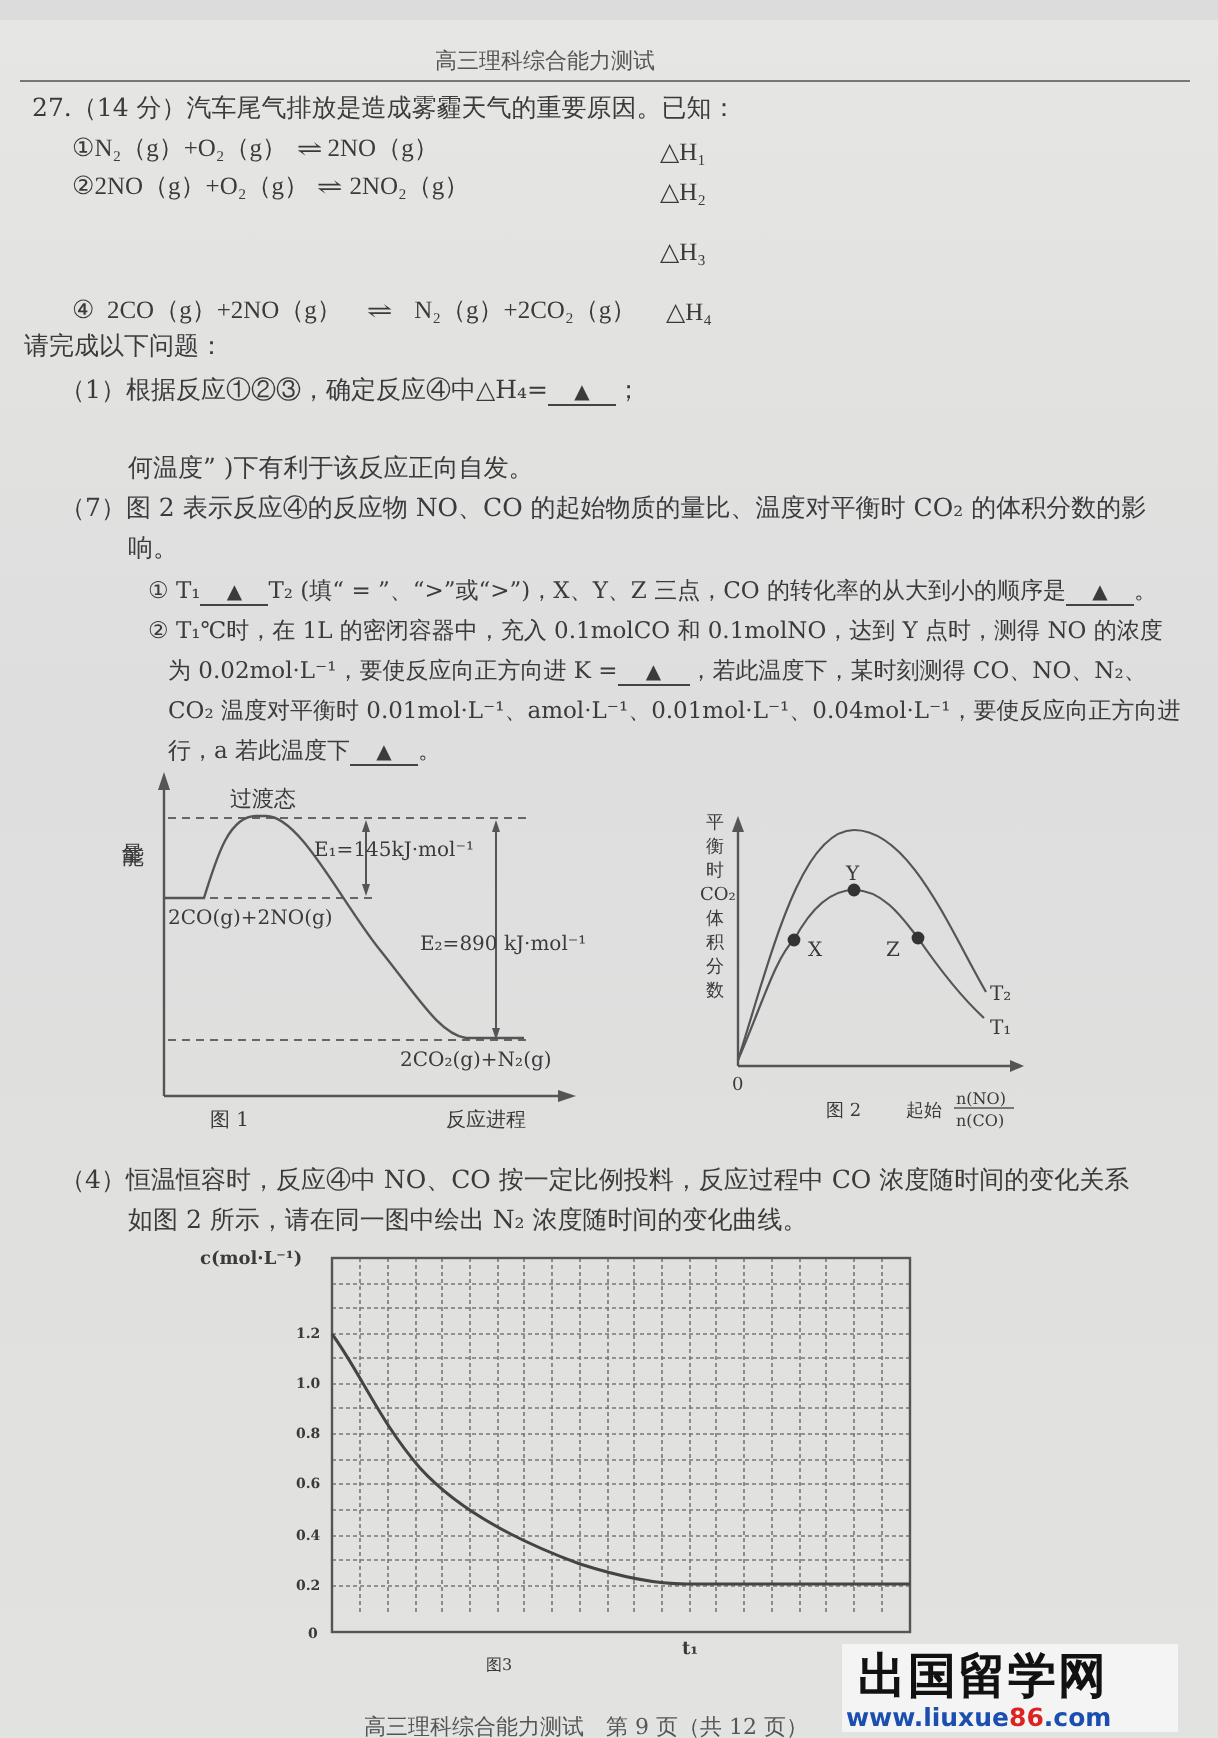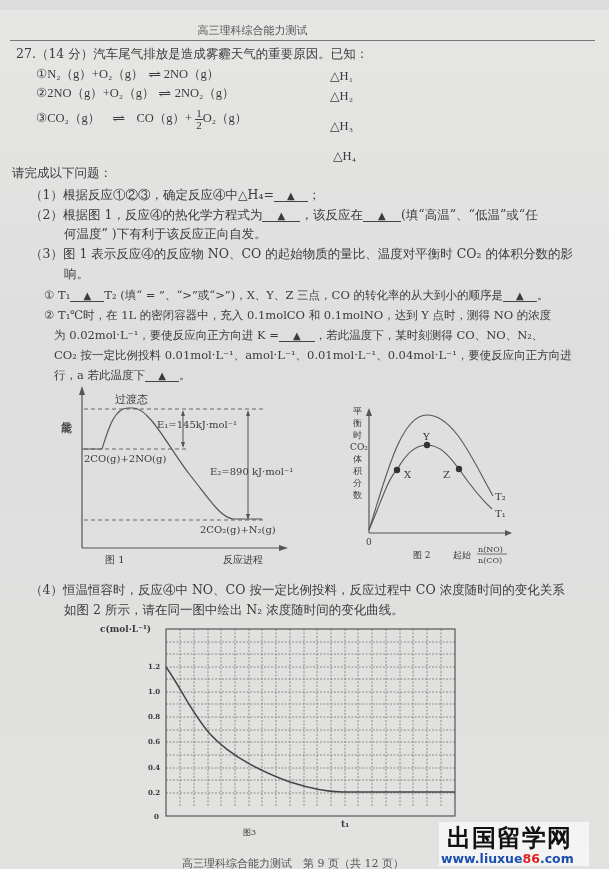--- a/index.html
+++ b/index.html
@@ -1,32 +1,32 @@
 <!DOCTYPE html>
 <html><head>
 <meta charset="utf-8">
 <style>
   html,body{margin:0;padding:0;}
   body{width:609px;height:869px;background:#dcdcdc;position:relative;overflow:hidden;
        font-family:"DejaVu Serif","Liberation Serif",serif;color:#3a3a3a;}
   .page{position:absolute;left:0;top:10px;width:609px;height:859px;
         background:linear-gradient(180deg,#e6e6e4 0%,#dedede 40%,#e2e2e0 100%);}
   .abs{position:absolute;white-space:nowrap;}
-  .hdr{left:0;width:505px;top:13px;text-align:center;font-size:11px;color:#555;}
+  .hdr{left:0;width:505px;top:13px;text-align:center;font-size:11px;color:#555;padding-left:20px;}
   .hline{position:absolute;left:10px;width:585px;top:30px;height:0;border-top:1.5px solid #777;}
   .t{font-size:12.5px;color:#3b3b3b;}
-  .sm{font-size:11.5px;}
+  .sm{font-size:11.5px;margin-left:30px;}
   .blank{display:inline-block;border-bottom:1px solid #444;text-align:center;font-size:10px;}
   .eq{font-family:"Liberation Serif","DejaVu Serif",serif;font-size:12.5px;}
   .frac{display:inline-block;vertical-align:middle;text-align:center;font-size:11px;line-height:11px;}
   .frac .n{display:block;border-bottom:1px solid #444;padding:0 1px;}
   .frac .d{display:block;}
   .arr{display:inline-block;font-size:11px;letter-spacing:-1px;transform:scaleX(1.4);margin:0 6px;}
   svg text{font-family:"DejaVu Serif","Liberation Serif",serif;fill:#3a3a3a;}
-  .wm{position:absolute;right:20px;top:822px;width:150px;height:44px;background:#f4f4f4;}
+  .wm{position:absolute;right:20px;top:822px;width:168px;height:44px;background:#f4f4f4;}
   .wm .big{position:absolute;left:8px;top:0;font-family:"DejaVu Sans",sans-serif;font-size:24px;font-weight:bold;color:#111;letter-spacing:1px;}
   .wm .url{position:absolute;left:2px;top:29px;font-family:"DejaVu Sans",sans-serif;font-size:12.5px;color:#1a4fb0;font-weight:bold;}
   .wm .url .red{color:#d22;}
   .foot{top:846px;left:182px;font-size:11px;color:#555;}
 </style>
 </head>
 <body>
 
 <div class="page">
 
@@ -38,51 +38,47 @@
   <div class="abs eq" style="left:36px;top:56px;">
     <span>①</span><span>N₂（g）+O₂（g）</span><span class="arr">⇌</span><span>2NO（g）</span>
   </div>
   <div class="abs eq" style="left:330px;top:58px;">△H₁</div>
 
   <div class="abs eq" style="left:36px;top:75px;">
     <span>②</span><span>2NO（g）+O₂（g）</span><span class="arr">⇌</span><span>2NO₂（g）</span>
   </div>
   <div class="abs eq" style="left:330px;top:78px;">△H₂</div>
 
-  <div class="abs eq" style="left:36px;top:98px;">
-    <span>③</span><span>CO₂（g）</span><span class="arr" style="margin:0 14px;">⇌</span><span>CO（g）+</span>
-    <span class="frac"><span class="n">1</span><span class="d">2</span></span><span>O₂（g）</span>
-  </div>
   <div class="abs eq" style="left:330px;top:108px;">△H₃</div>
 
+  <div class="abs eq" style="left:36px;top:137px;">
+    <span>④</span>&nbsp;&nbsp;<span>2CO（g）+2NO（g）</span><span class="arr" style="margin:0 14px;">⇌</span><span>N₂（g）+2CO₂（g）</span>
+  </div>
   <div class="abs eq" style="left:333px;top:138px;">△H₄</div>
 
   <div class="abs t" style="left:12px;top:155px;">请完成以下问题：</div>
 
   <div class="abs t" style="left:30px;top:177px;">
     <span>（1）根据反应①②③，确定反应④中△H₄=</span><span class="blank" style="width:34px;">▲</span><span>；</span>
   </div>
 
-  <div class="abs t" style="left:30px;top:197px;">
-    <span>（2）根据图 1，反应④的热化学方程式为</span><span class="blank" style="width:38px;">▲</span><span>，该反应在</span><span class="blank" style="width:38px;">▲</span><span>(填“高温”、“低温”或“任</span>
-  </div>
   <div class="abs t" style="left:64px;top:216px;">何温度” )下有利于该反应正向自发。</div>
 
-  <div class="abs t" style="left:30px;top:236px;">（3）图 1 表示反应④的反应物 NO、CO 的起始物质的量比、温度对平衡时 CO₂ 的体积分数的影</div>
+  <div class="abs t" style="left:30px;top:236px;">（7）图 2 表示反应④的反应物 NO、CO 的起始物质的量比、温度对平衡时 CO₂ 的体积分数的影</div>
   <div class="abs t" style="left:64px;top:256px;">响。</div>
 
   <div class="abs t sm" style="left:44px;top:278px;">
     <span>① T₁</span><span class="blank" style="width:34px;">▲</span><span>T₂ (填“ = ”、“&gt;”或“&gt;”)，X、Y、Z 三点，CO 的转化率的从大到小的顺序是</span><span class="blank" style="width:34px;">▲</span><span>。</span>
   </div>
 
   <div class="abs t sm" style="left:44px;top:298px;">② T₁℃时，在 1L 的密闭容器中，充入 0.1molCO 和 0.1molNO，达到 Y 点时，测得 NO 的浓度</div>
   <div class="abs t sm" style="left:54px;top:318px;">
     <span>为 0.02mol·L⁻¹，要使反应向正方向进 K =</span><span class="blank" style="width:36px;">▲</span><span>，若此温度下，某时刻测得 CO、NO、N₂、</span>
   </div>
-  <div class="abs t sm" style="left:54px;top:338px;">CO₂ 按一定比例投料 0.01mol·L⁻¹、amol·L⁻¹、0.01mol·L⁻¹、0.04mol·L⁻¹，要使反应向正方向进</div>
+  <div class="abs t sm" style="left:54px;top:338px;">CO₂ 温度对平衡时 0.01mol·L⁻¹、amol·L⁻¹、0.01mol·L⁻¹、0.04mol·L⁻¹，要使反应向正方向进</div>
   <div class="abs t sm" style="left:54px;top:358px;">
     <span>行，a 若此温度下</span><span class="blank" style="width:34px;">▲</span><span>。</span>
   </div>
 
   <svg class="abs" style="left:50px;top:370px;" width="300" height="190" viewBox="0 0 300 190">
     <line x1="32" y1="168" x2="32" y2="12" stroke="#555" stroke-width="1.2"></line>
     <polygon points="29,15 32,6 35,15" fill="#555"></polygon>
     <line x1="32" y1="168" x2="232" y2="168" stroke="#555" stroke-width="1.2"></line>
     <polygon points="229,165 238,168 229,171" fill="#555"></polygon>
     <text x="16" y="33" font-size="11" writing-mode="tb">能量</text>

